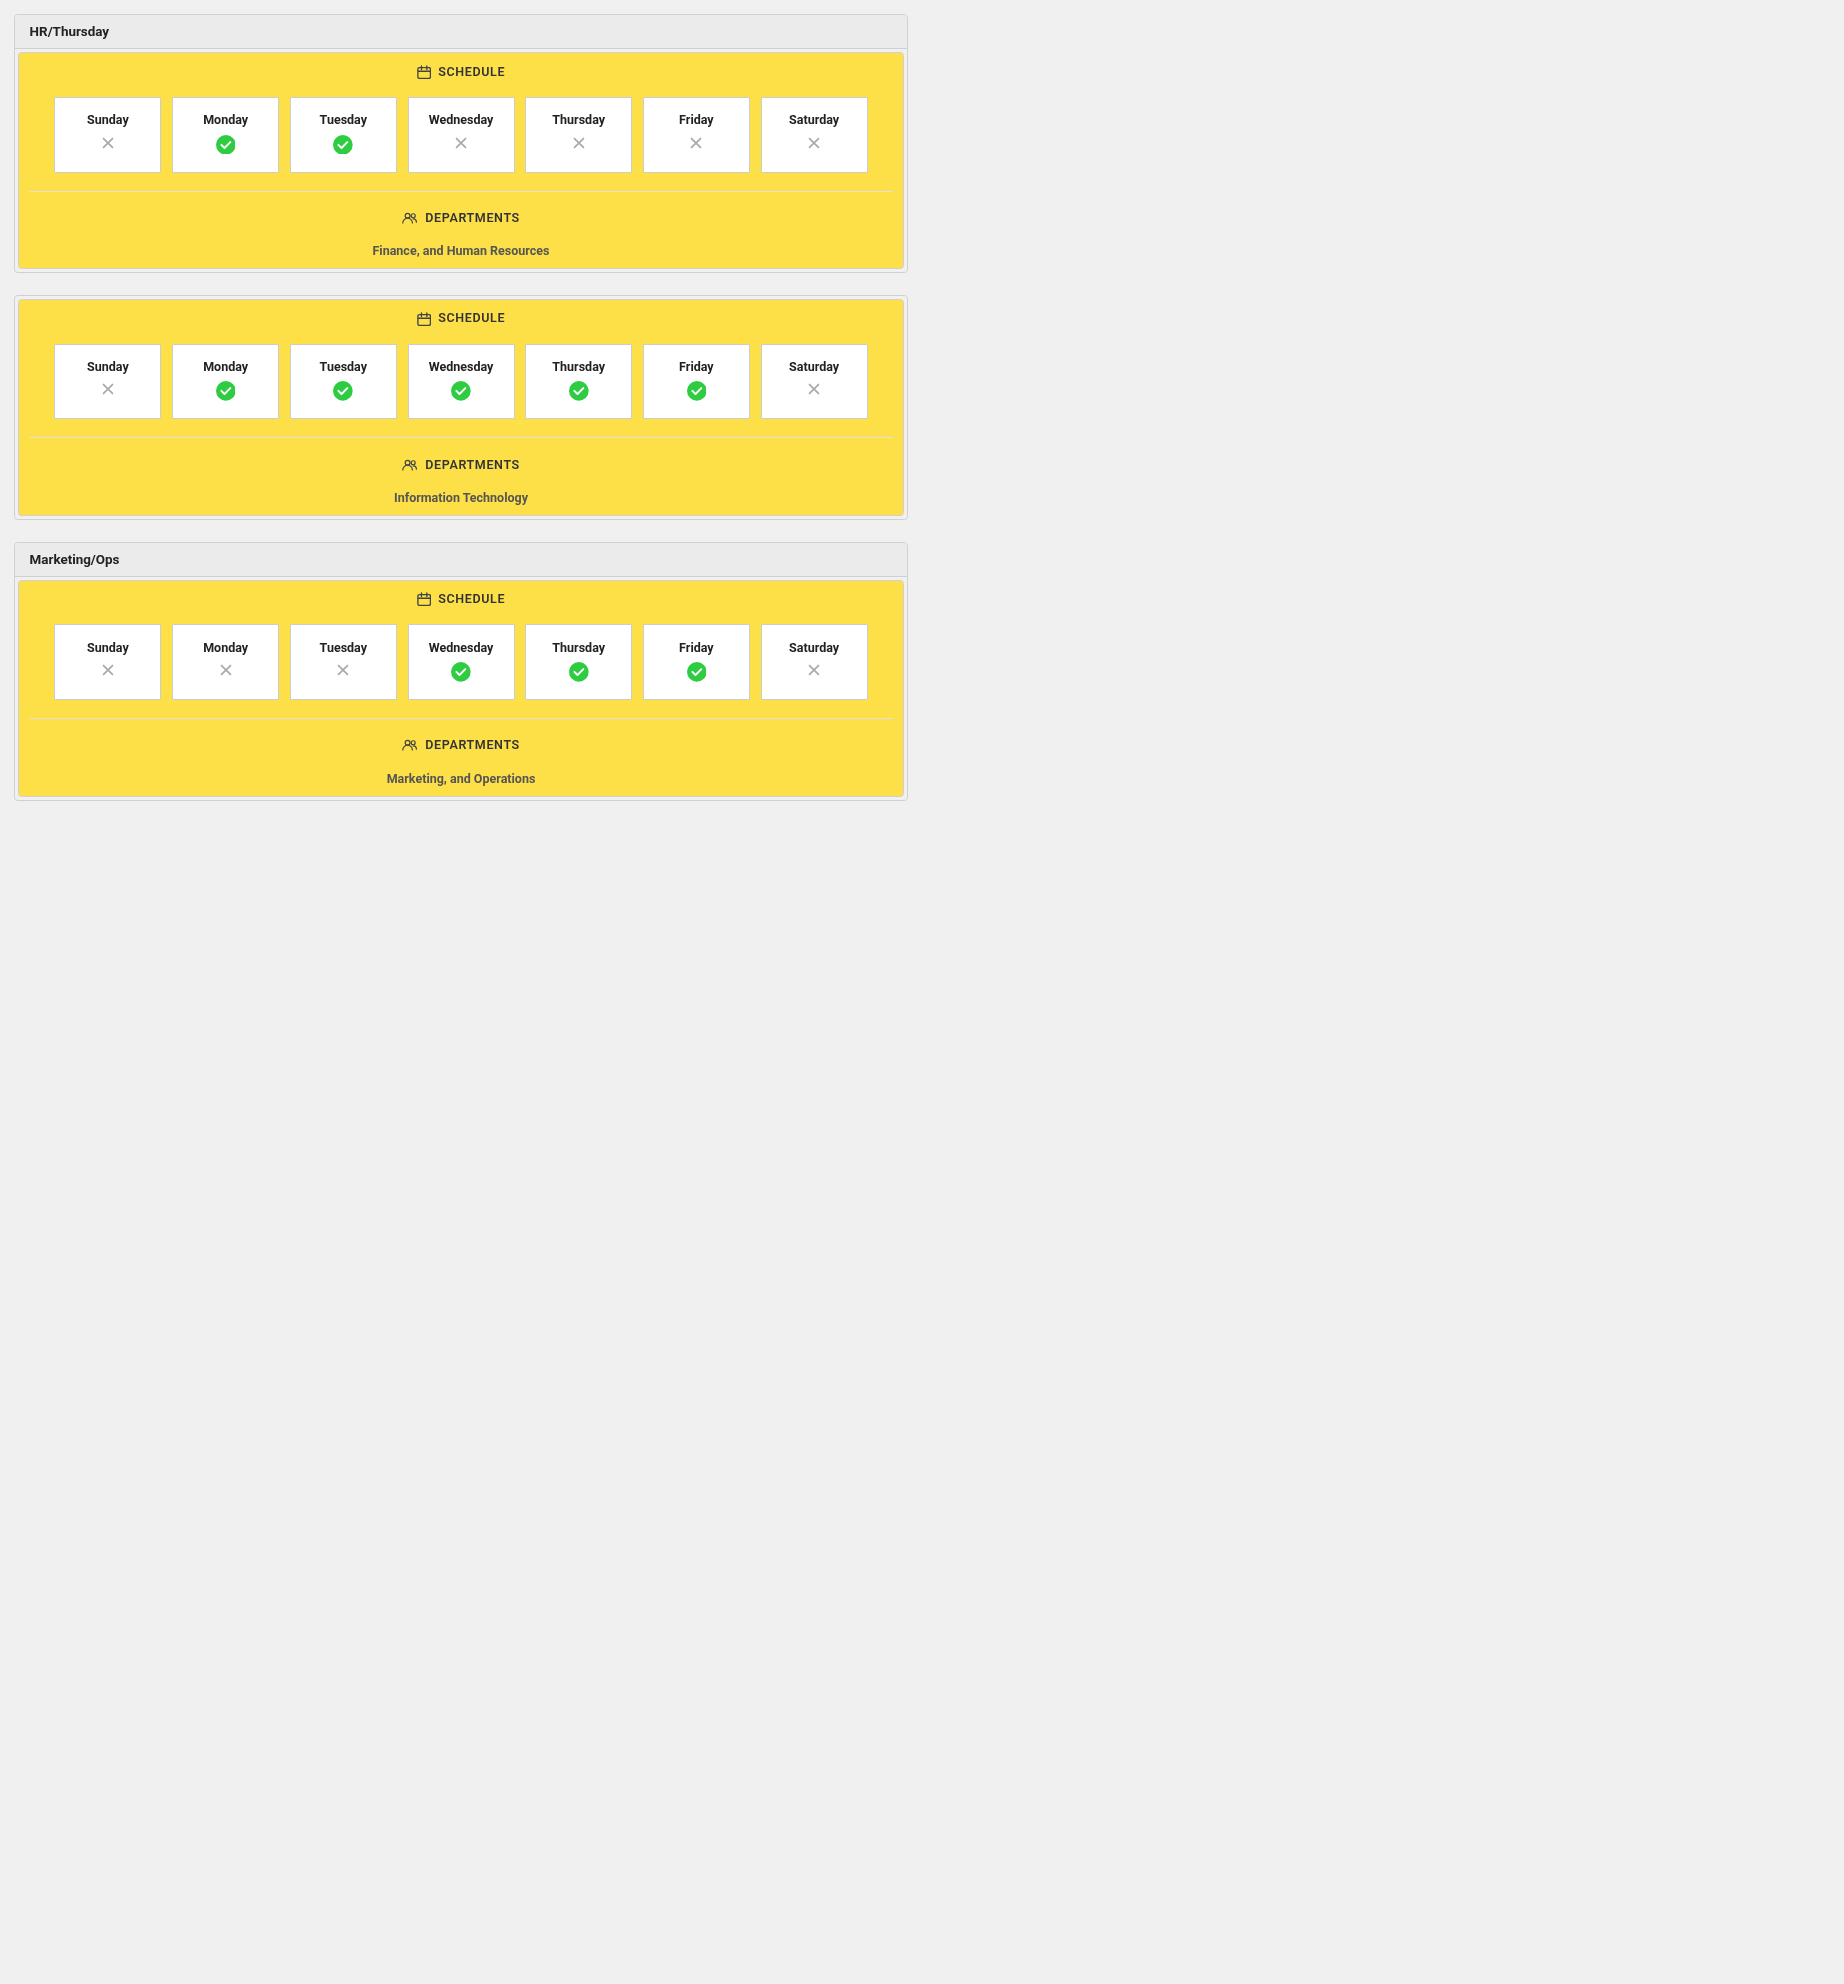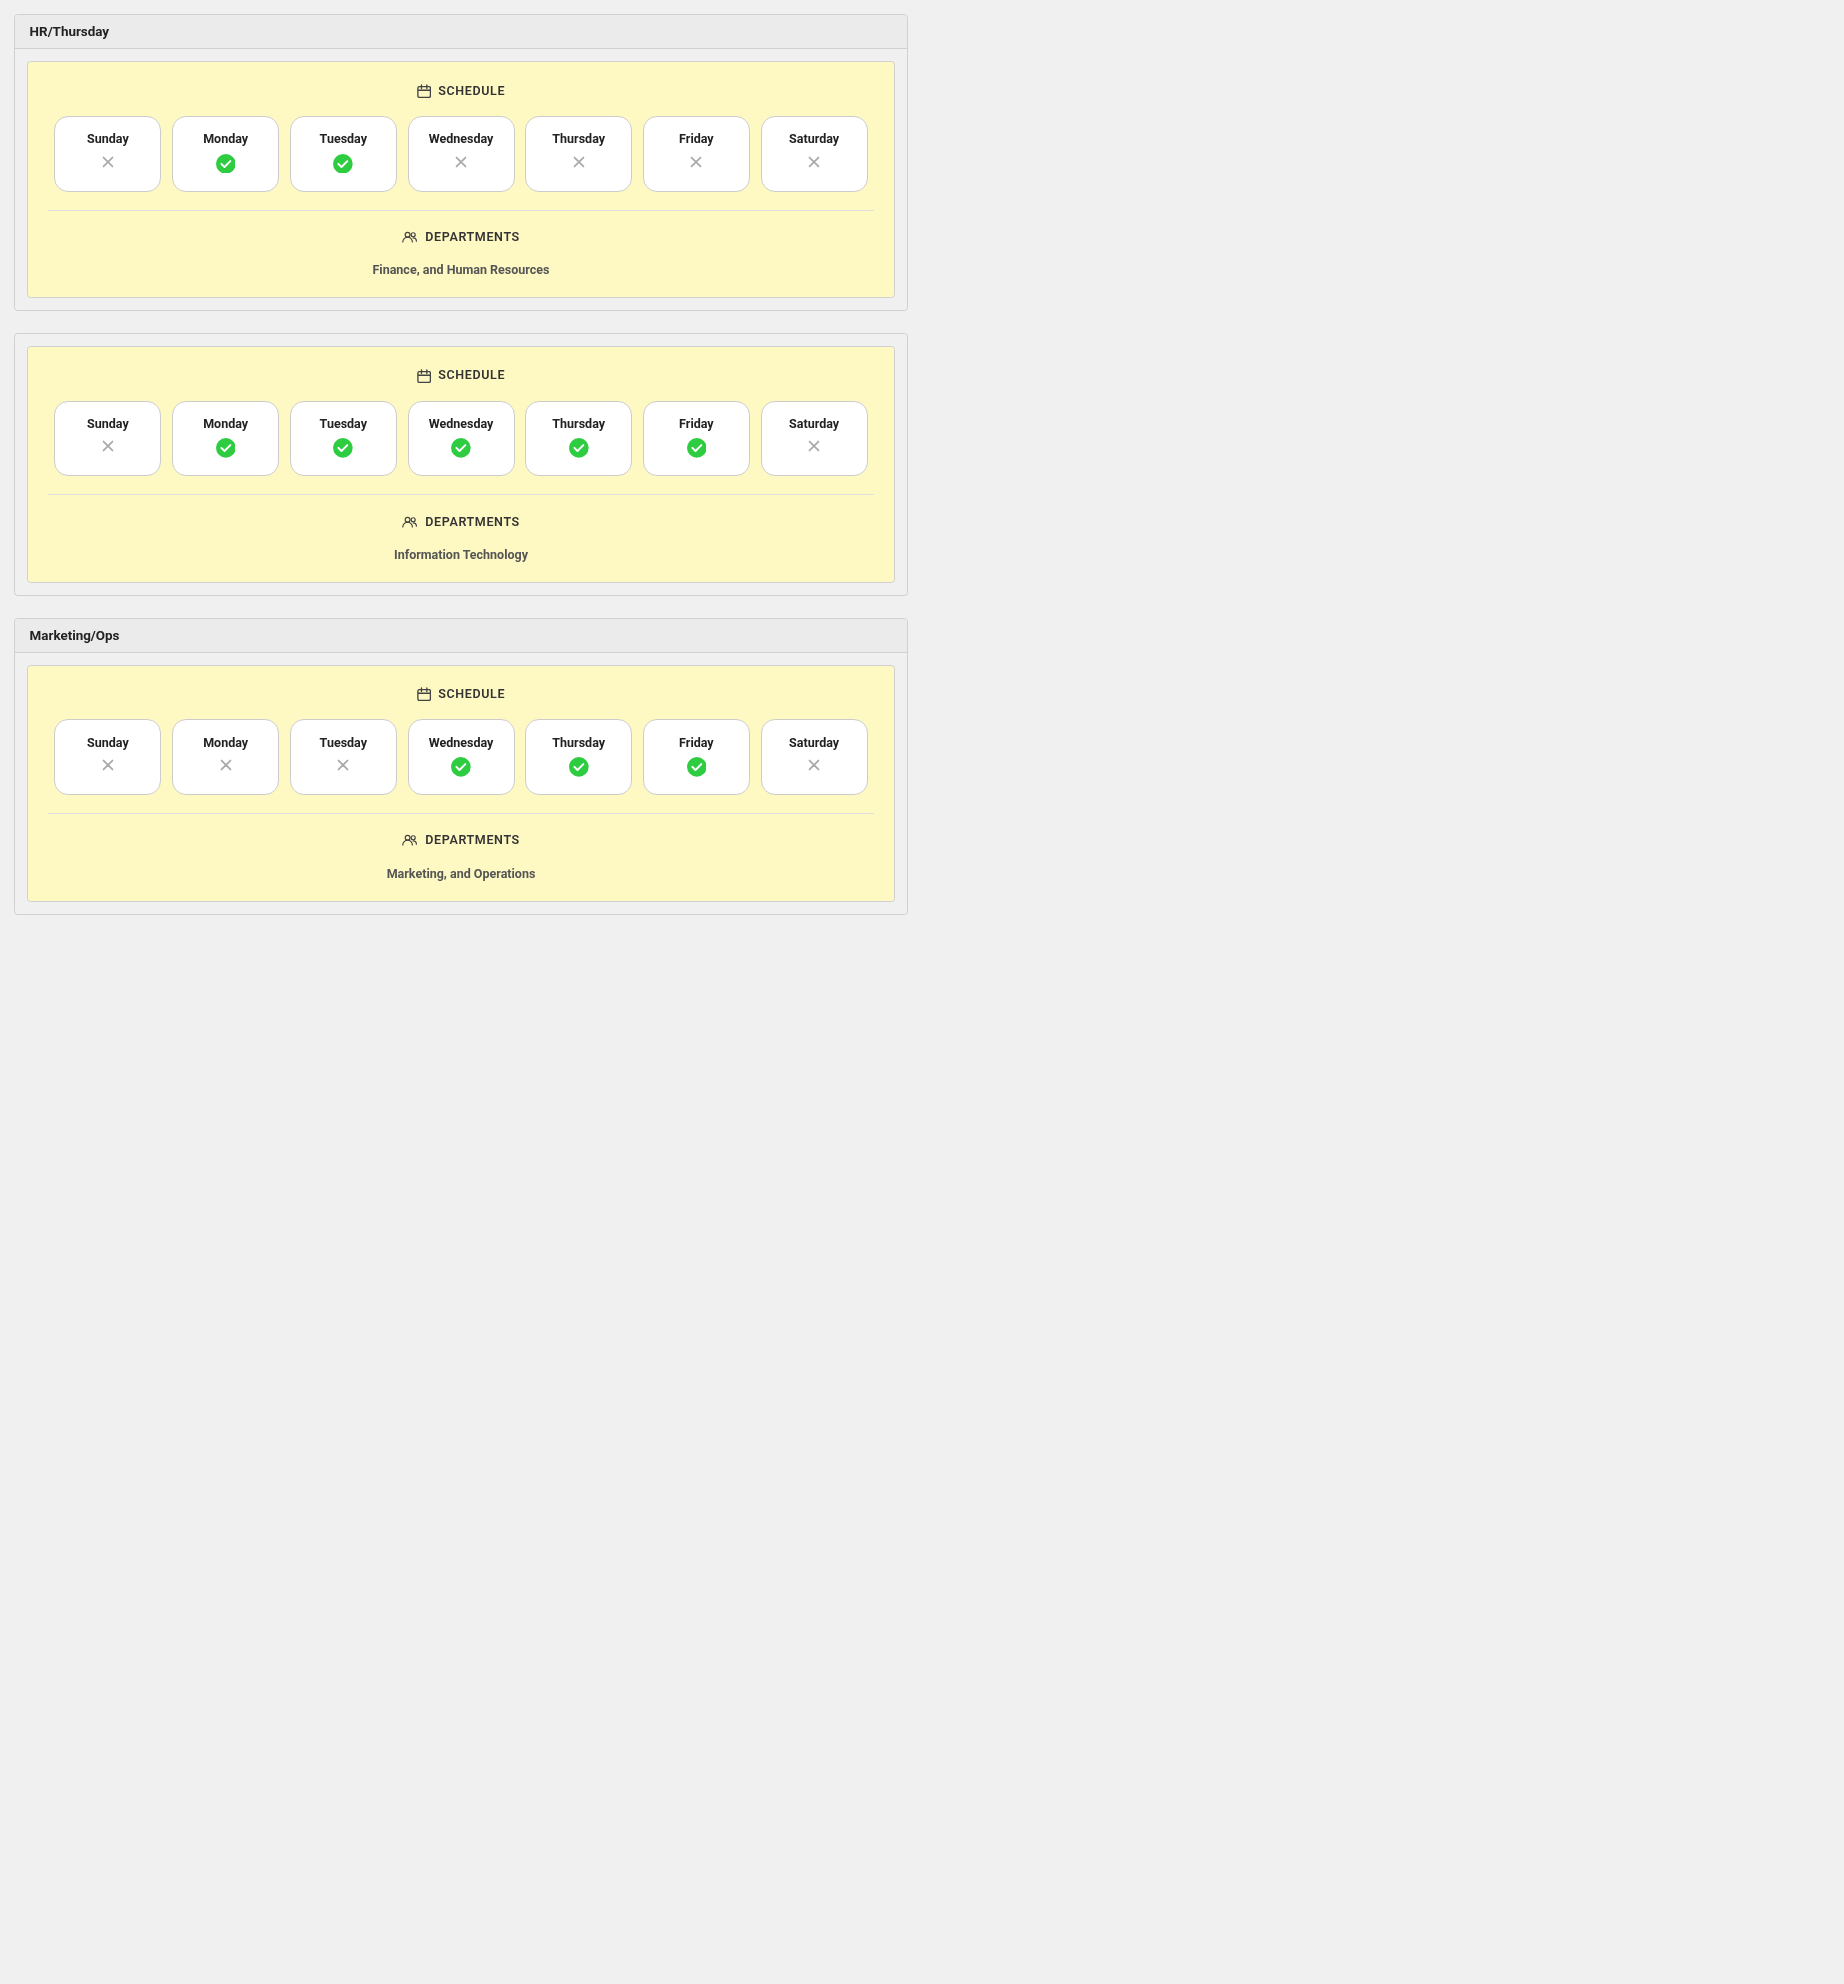--- a/index.html
+++ b/index.html
@@ -21,25 +21,25 @@
     .group-header {
       background: #ebebeb;
       padding: 9px 14.3px;
       font-weight: bold;
       font-size: 13.4px;
       color: #222;
       border-bottom: 0.9px solid #d0d0d0;
     }
 
     .group-content {
-      background: #fef9c3;
+      background: #fde047;
       border: 0.9px solid #d0d0d0;
-      margin: 12px;
+      margin: 3px;
       border-radius: 3.6px;
-      padding: 20px;
+      padding: 10px;
     }
 
     .section-title {
       text-align: center;
       font-size: 12.5px;
       font-weight: 600;
       letter-spacing: 0.05em;
       color: #333;
       margin-bottom: 18px;
       display: flex;
@@ -51,21 +51,21 @@
     .days-grid {
       display: flex;
       gap: 10.7px;
       justify-content: center;
       margin-bottom: 18px;
       flex-wrap: nowrap;
     }
 
     .day-card {
       border: 0.9px solid #ccc;
-      border-radius: 14px;
+      border-radius: 1px;
       width: 107px;
       min-width: 90px;
       padding: 14.3px 9px;
       display: flex;
       flex-direction: column;
       align-items: center;
       gap: 7.2px;
       background: #fff;
     }
 

